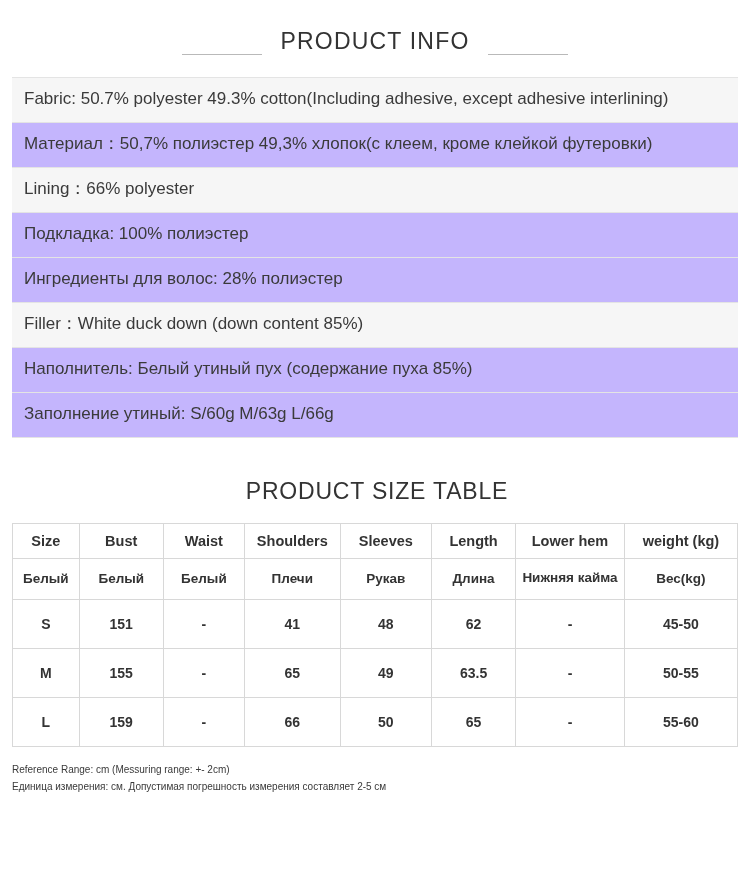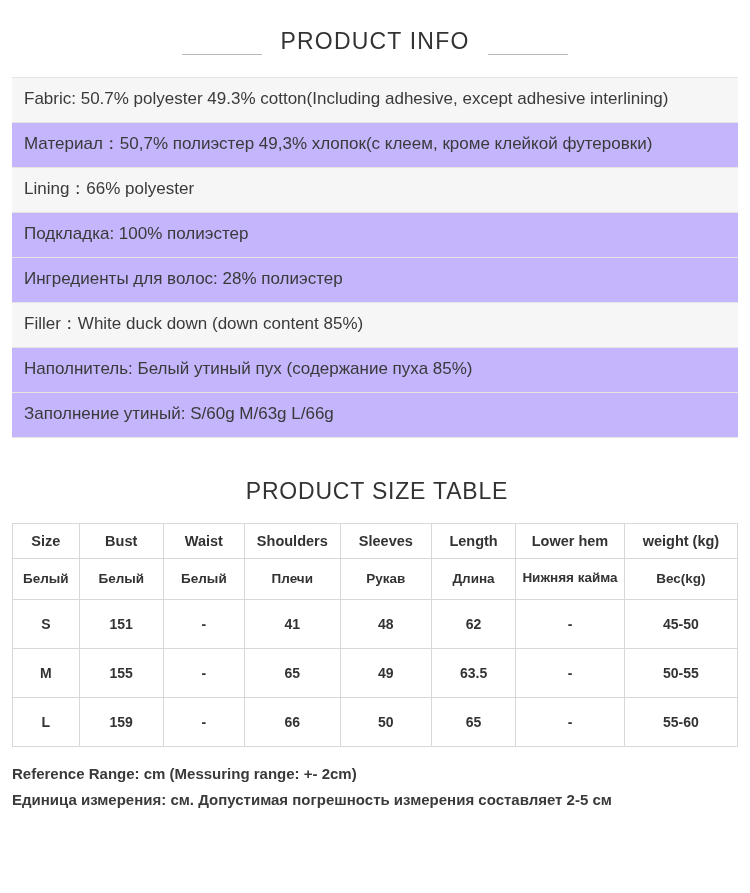--- a/index.html
+++ b/index.html
@@ -117,24 +117,23 @@
 
   .ru-two-line {
     line-height: 1.2;
   }
 
   
   .notes {
     margin: 14px 12px 0 12px;
   }
   .note {
-    font-size: 15px;
+    font-size: 10px;
     color: #3a3a3a;
     line-height: 1.75;
-    font-weight: bold;
   }
 </style>
 </head>
 <body>
 
 <div class="page">
 
   <div class="section-title">
     <span class="rule"></span>
     <span class="txt">PRODUCT INFO</span>

